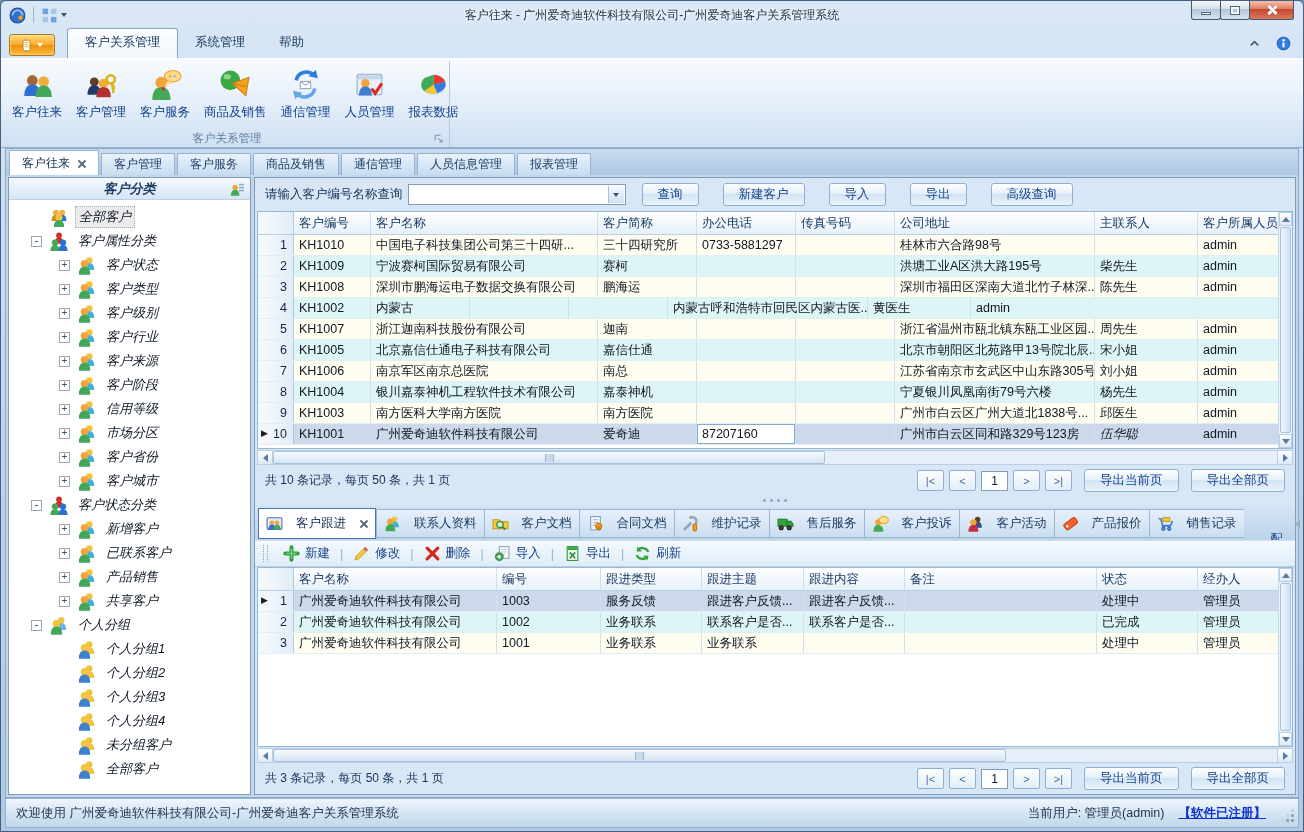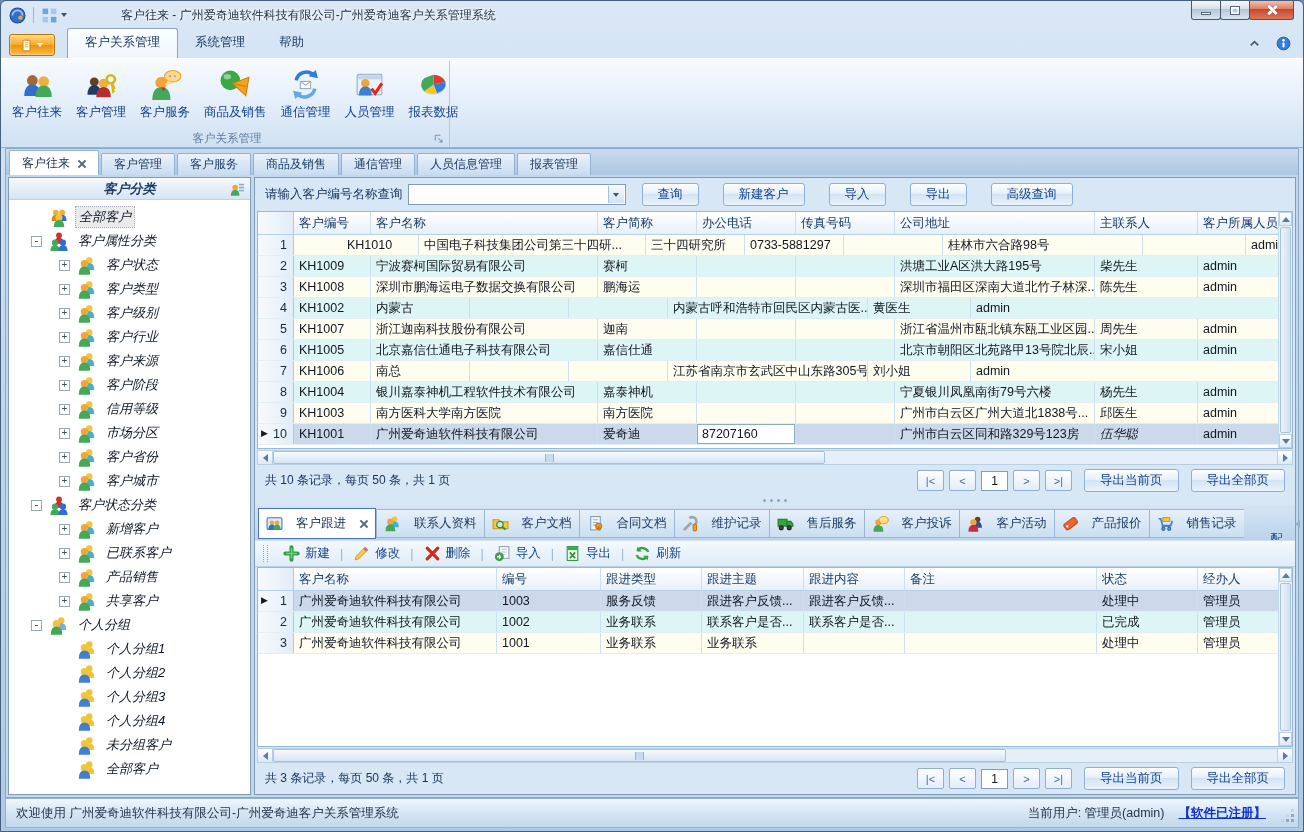--- a/index.html
+++ b/index.html
@@ -9,21 +9,21 @@
     background:linear-gradient(#d9e7f6,#bcd2ea 60%,#b0c9e4); border:1px solid #44607e;
     border-radius:6px 6px 0 0; padding-bottom:3px; position:relative; }
 
   
   .titlebar { height:28px; position:relative; display:flex; align-items:center; padding:0 8px; }
   .titlebar .ic { width:17px; height:17px; display:inline-flex; }
   .titlebar .ic svg { width:100%; height:100%; }
   .tsep { width:1px; height:16px; background:#9fb6cf; margin:0 7px; }
   .qatwrap { display:flex; align-items:center; gap:3px; }
   .dd-tri { width:0; height:0; border-left:3.5px solid transparent; border-right:3.5px solid transparent; border-top:4px solid #3c5570; }
-  .wtitle { position:absolute; left:120px; right:120px; text-align:left; color:#1c2c40;
+  .wtitle { position:absolute; left:120px; right:120px; text-align:center; color:#1c2c40;
     font-size:12px; text-shadow:0 0 4px #fff, 0 0 4px #fff; white-space:nowrap; overflow:hidden; }
   .winbtns { position:absolute; top:0; right:9px; display:flex; }
   .wbtn { width:30px; height:19px; border:1px solid #45596e; border-top:none; margin-left:-1px;
     background:linear-gradient(#f8fbfd,#d3dee9 45%,#b4c5d6 46%,#d9e5f0); display:flex; align-items:center; justify-content:center;
     border-radius:0 0 3px 3px; position:relative; }
   .wbtn.close { width:45px; background:linear-gradient(#f4bfae,#e07b62 45%,#c64730 46%,#da7a58); }
   .g-min { width:10px; height:3px; background:#fff; border:1px solid #54687c; margin-top:6px; }
   .g-max { width:10px; height:9px; border:1px solid #54687c; box-shadow:inset 0 0 0 1.6px #fff; background:transparent; }
   .g-x { position:relative; width:12px; height:12px; }
   .g-x::before,.g-x::after { content:''; position:absolute; left:5px; top:0; width:2.6px; height:12px; background:#fff;
@@ -635,21 +635,21 @@
                 <div class="gcell" style="width: 99px;">传真号码</div>
                 <div class="gcell" style="width: 200px;">公司地址</div>
                 <div class="gcell" style="width: 103px;">主联系人</div>
                 <div class="gcell" style="flex: 1 1 0%; border-right: none;">客户所属人员</div>
               </div>
               <div class="gbody">
                 <div class="grow r-ivory">
                   <div class="gcell gnum">
                     <span>1</span>
                   </div>
-                  <div class="gcell" style="width: 77px; margin-left: 48px;">KH1010</div>
+                  <div class="gcell" style="width: 77px;">KH1010</div>
                   <div class="gcell" style="width: 227px;">中国电子科技集团公司第三十四研...</div>
                   <div class="gcell" style="width: 99px;">三十四研究所</div>
                   <div class="gcell" style="width: 99px;">0733-5881297</div>
                   <div class="gcell" style="width: 99px;"></div>
                   <div class="gcell" style="width: 200px;">桂林市六合路98号</div>
                   <div class="gcell" style="width: 103px;"></div>
                   <div class="gcell" style="flex: 1 1 0%; border-right: none;">admin</div>
                 </div>
                 <div class="grow r-cyan">
                   <div class="gcell gnum">
@@ -713,20 +713,21 @@
                   <div class="gcell" style="width: 99px;"></div>
                   <div class="gcell" style="width: 200px;">北京市朝阳区北苑路甲13号院北辰...</div>
                   <div class="gcell" style="width: 103px;">宋小姐</div>
                   <div class="gcell" style="flex: 1 1 0%; border-right: none;">admin</div>
                 </div>
                 <div class="grow r-ivory">
                   <div class="gcell gnum">
                     <span>7</span>
                   </div>
                   <div class="gcell" style="width: 77px;">KH1006</div>
+                  <div class="gcell" style="width: 227px;">南京军区南京总医院</div>
                   <div class="gcell" style="width: 99px;">南总</div>
                   <div class="gcell" style="width: 99px;"></div>
                   <div class="gcell" style="width: 99px;"></div>
                   <div class="gcell" style="width: 200px;">江苏省南京市玄武区中山东路305号</div>
                   <div class="gcell" style="width: 103px;">刘小姐</div>
                   <div class="gcell" style="flex: 1 1 0%; border-right: none;">admin</div>
                 </div>
                 <div class="grow r-cyan">
                   <div class="gcell gnum">
                     <span>8</span>

